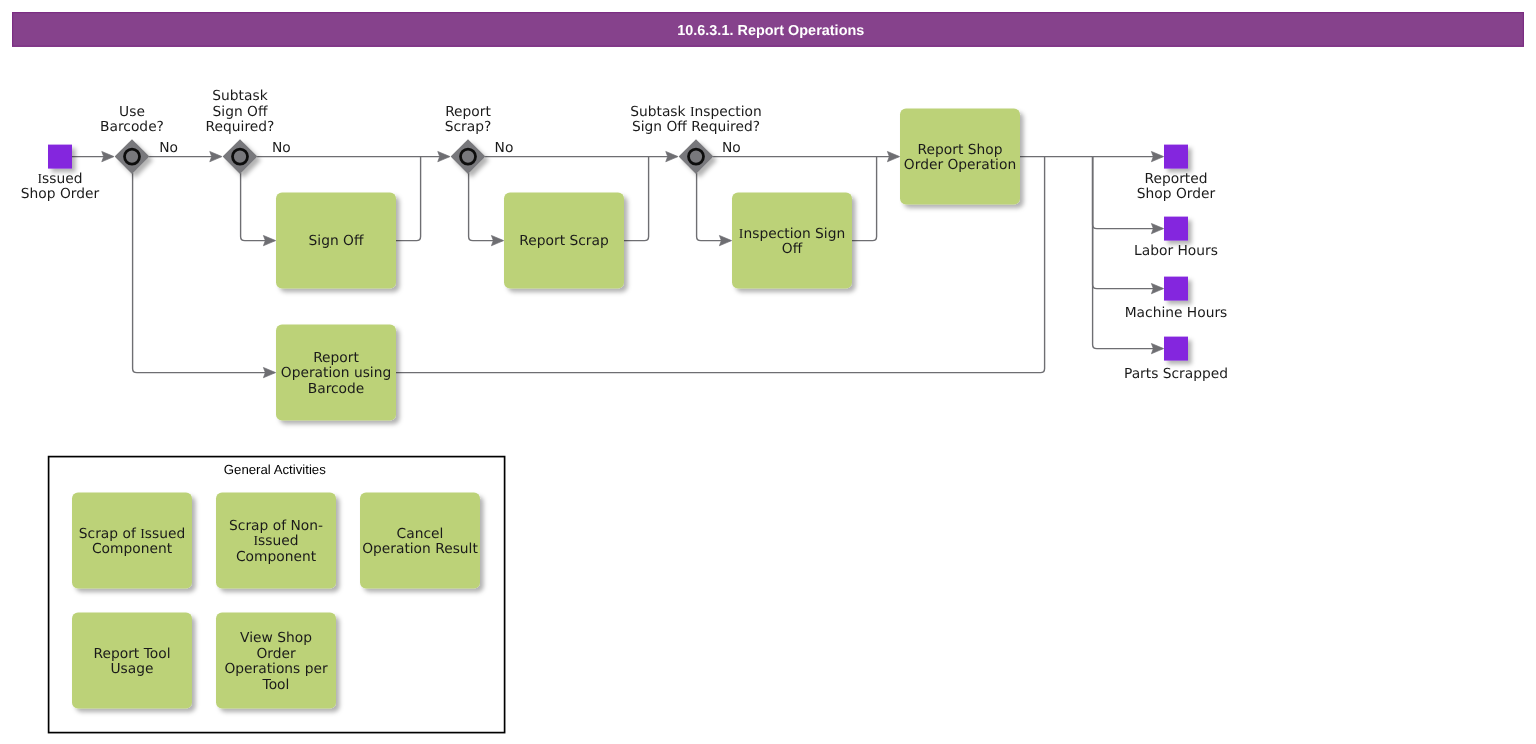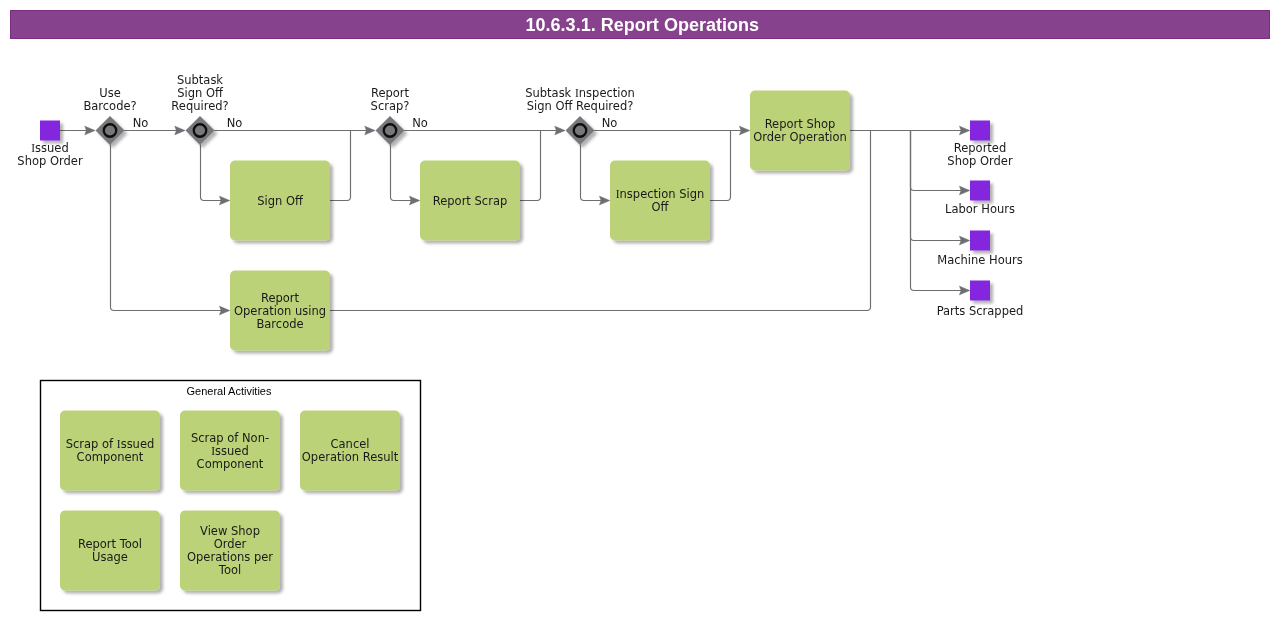--- a/index.html
+++ b/index.html
@@ -2,21 +2,21 @@
 <html><head>
 <meta charset="utf-8">
 <title>Report Operations</title>
 <style>
   html,body{margin:0;padding:0;background:#ffffff;width:1280px;height:620px;overflow:hidden;}
   body{font-family:"DejaVu Sans",sans-serif;-webkit-font-smoothing:antialiased;}
   #root{position:relative;width:1280px;height:620px;background:#ffffff;}
   .titlebar{position:absolute;left:9.8px;top:10px;width:1260px;height:29.2px;background:#86428c;
     border:1px solid #7b2d82;box-sizing:border-box;}
   .titlebar .t{position:absolute;left:5px;right:0;top:0.2px;height:29.2px;line-height:29.2px;text-align:center;
-    color:#ffffff;font-family:"Liberation Sans",sans-serif;font-weight:bold;font-size:18px;letter-spacing:0.02px;}
+    color:#ffffff;font-family:"Liberation Sans",sans-serif;font-weight:bold;font-size:12px;letter-spacing:0.02px;}
   #canvas{position:absolute;left:0;top:0;width:1280px;height:620px;}
   .lbl{font-family:"DejaVu Sans",sans-serif;font-size:11.5px;fill:#1a1a1a;}
   .tasktext{font-family:"DejaVu Sans",sans-serif;font-size:11.5px;fill:#1a1a1a;}
   .panel-title{font-family:"Liberation Sans",sans-serif;font-size:11px;fill:#000000;}
   .serif-i{font-family:"Liberation Serif",serif;}
 </style>
 </head>
 <body>
 
 <div id="root">

